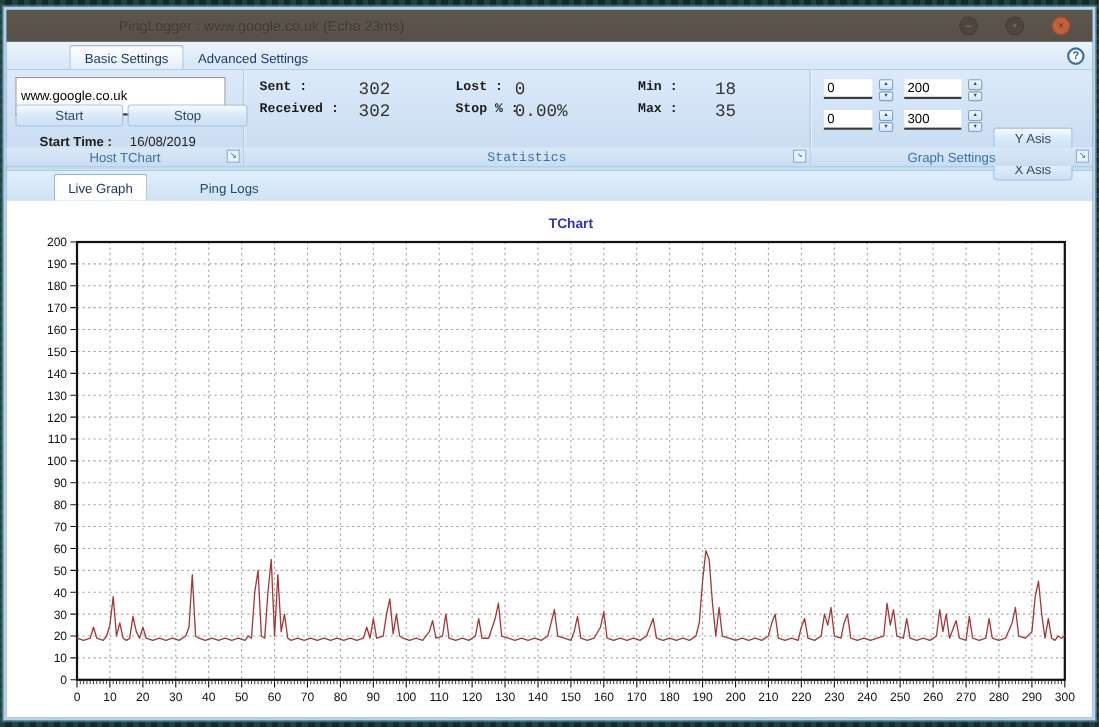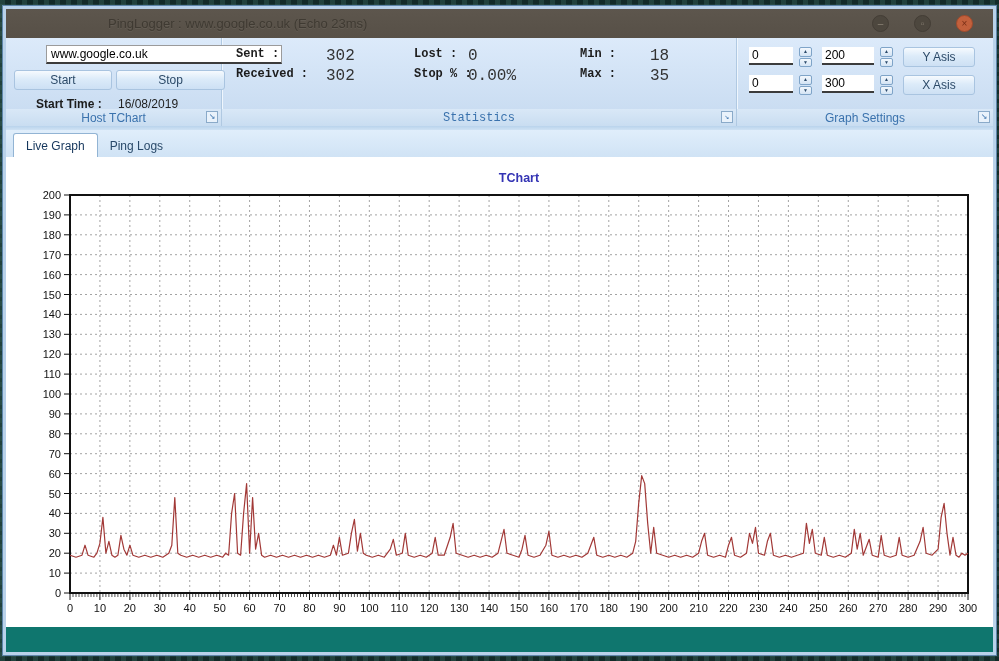--- a/index.html
+++ b/index.html
@@ -32,23 +32,23 @@
   .ribbon-body{height:88px;display:flex;background:linear-gradient(#dceafa,#c6daf0);}
   .group{display:flex;flex-direction:column;border-right:1px solid #b0c9e2;
     box-shadow:1px 0 0 #eff6fd;}
   .group:last-child{border-right:none;box-shadow:none;}
   .group-content{flex:1;position:relative;}
   .group-caption{height:17px;background:linear-gradient(#d9e8f7,#c9ddf1);color:#3a72ad;
     font-size:12px;display:flex;align-items:center;justify-content:center;position:relative;}
   .launcher{position:absolute;right:3px;top:2px;width:12px;height:12px;border:1px solid #8aaac9;
     background:#e9f2fb;color:#3a72ad;font-size:8px;line-height:10px;text-align:center;}
   .g-host{width:216px;}  .g-stats{width:515px;font-family:Liberation Mono, monospace;}  .g-graph{flex:1;}
-  .host-input{position:absolute;left:8px;top:7px;width:236px;height:19px;background:#fff;
-    border:1px solid #9b9b9b;border-bottom:2px solid #3c3c3c;font-size:12px;padding:0 4px;
-    font-family:"Liberation Sans",sans-serif;margin-left:32px;}
+  .host-input{position:absolute;left:8px;top:7px;width:191px;height:19px;background:#fff;
+    border:1px solid #9b9b9b;border-bottom:2px solid #3c3c3c;font-size:12px;padding:16px 4px;
+    font-family:"Liberation Sans",sans-serif;}
   .btn{background:linear-gradient(#f6fafe,#dcebf9 45%,#cde0f4);border:1px solid #a9c4e0;
     border-radius:3px;color:#2c4a68;font-size:12px;display:flex;align-items:center;
     justify-content:center;position:absolute;height:20px;cursor:default;}
   .btn-start{left:8px;top:32px;width:98px;}
   .btn-stop{left:110px;top:32px;width:109px;}
   .starttime-label{position:absolute;left:30px;top:59px;font-size:12px;font-weight:bold;color:#1c1c1c;}
   .starttime-value{position:absolute;left:112px;top:59px;font-size:12px;color:#222;}
   .stat-label{position:absolute;font-size:12px;font-weight:bold;color:#1c1c1c;}
   .stat-value{position:absolute;font-size:16px;color:#333;}
   .row0{top:9px;} .row1{top:29px;}
@@ -57,26 +57,26 @@
   .sl-c2{left:358px;} .sv-c2{left:428px;}
   .spin-input{position:absolute;width:44px;height:18px;background:#fff;border:none;
     border-bottom:2px solid #3c3c3c;font-size:12px;padding:0 3px;
     font-family:"Liberation Sans",sans-serif;}
   .spin-arrows{position:absolute;width:13px;height:20px;display:flex;flex-direction:column;gap:1px;}
   .spin-btn{flex:1;background:linear-gradient(#f3f8fd,#d4e4f4);border:1px solid #7fa4c8;
     border-radius:2px;font-size:5px;line-height:1;color:#2b4a6b;display:flex;
     align-items:center;justify-content:center;cursor:default;}
   .sp-r0{top:9px;} .sp-r1{top:37px;}
   .sp-x1{left:12px;} .sp-a1{left:62px;} .sp-x2{left:85px;width:52px;} .sp-a2{left:143px;}
-  .btn-axis{left:166px;width:72px;}
+  .btn-axis{left:166px;width:72px;margin-top:44px;}
   
   .divider{height:4px;background:linear-gradient(#b9d3ec,#cfe2f4);}
   .doc-tabs{height:27px;background:linear-gradient(#e0eefb,#d0e3f5);display:flex;
     align-items:flex-end;padding-left:7px;}
-  .dtab{padding:5px 12px 4px;font-size:12px;color:#2a4a6a;}
+  .dtab{padding:5px 12px 4px;font-size:12px;color:#2a4a6a;margin-left:36px;}
   .dtab.active{background:#fff;border:1px solid #92b4d4;border-bottom:none;
     border-radius:3px 3px 0 0;color:#15365c;}
   
   .content{height:470px;background:#ffffff;position:relative;}
   #chart-svg{display:block;}
   #chart-svg text{font-family:"Liberation Sans",sans-serif;}
 </style>
 </head>
 <body>
 
@@ -90,20 +90,27 @@
         </div>
       <div class="tb-btn">
           <span>▫</span>
         </div>
       <div class="tb-btn close">
           <span>×</span>
         </div>
     </div>
   </div>
 
+  <div class="ribbon-tabs">
+    <div class="rtab active">Basic Settings</div>
+    <div class="rtab">Advanced Settings</div>
+    <div class="help-icon">
+        <span>?</span>
+      </div>
+  </div>
 
   <div class="ribbon-body">
 
     <div class="group g-host">
       <div class="group-content">
         <input class="host-input" type="text" value="www.google.co.uk" style="">
         <div class="btn btn-start">Start</div>
         <div class="btn btn-stop">Stop</div>
         <span class="starttime-label">Start Time :</span>
         <span class="starttime-value">16/08/2019 13:35:24</span>

